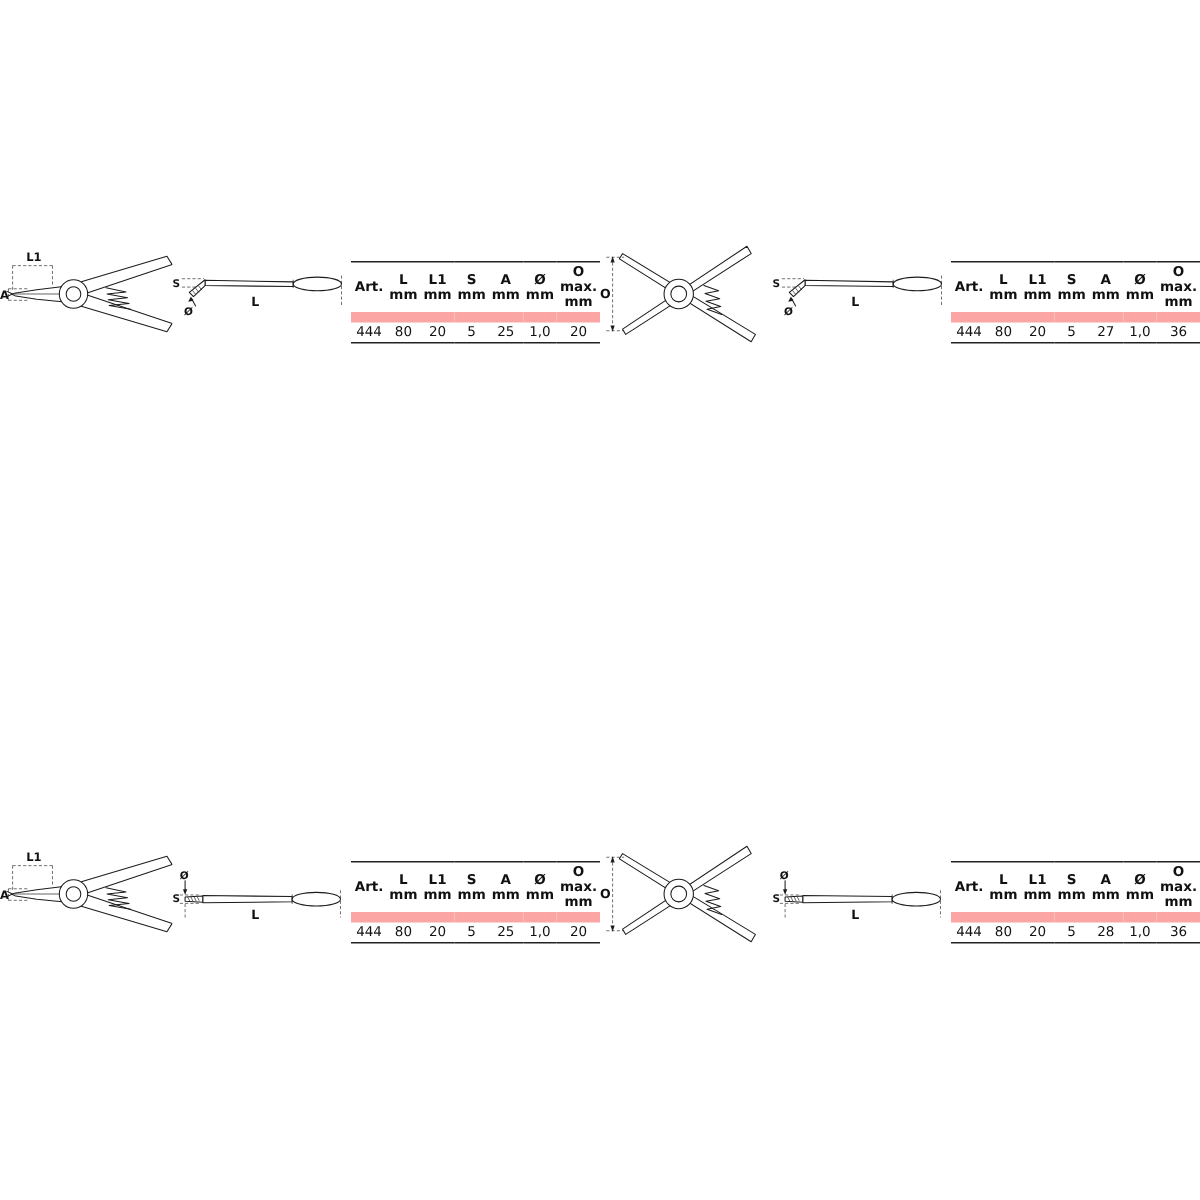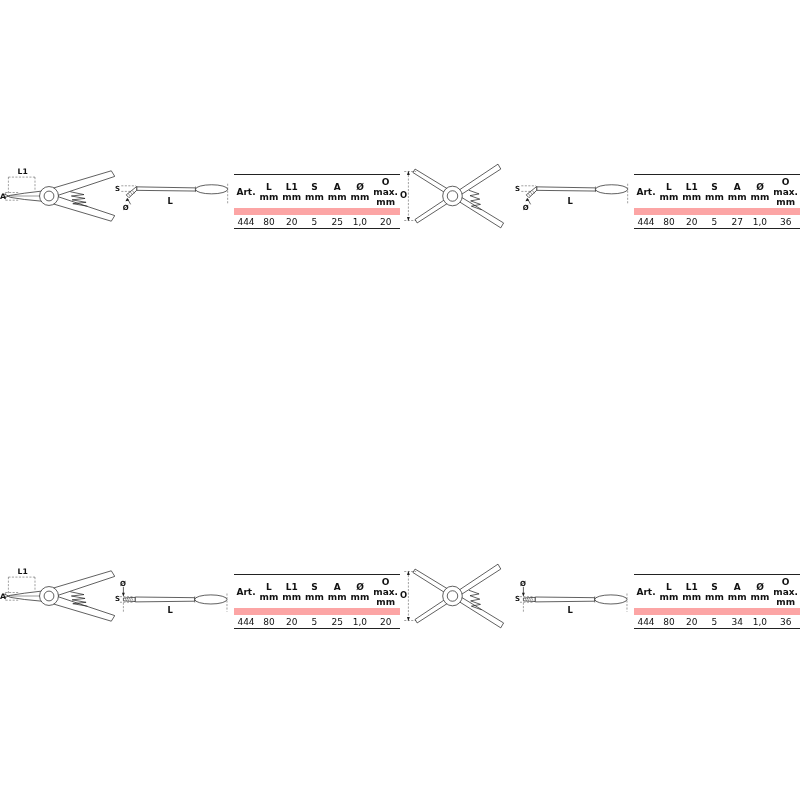--- a/index.html
+++ b/index.html
@@ -242,21 +242,21 @@
           <th>Ø mm</th>
           <th>O max. mm</th>
         </tr>
       </thead>
       <tbody>
         <tr>
           <td>444</td>
           <td>80</td>
           <td>20</td>
           <td>5</td>
-          <td>34</td>
+          <td>28</td>
           <td>1,0</td>
           <td>36</td>
         </tr>
       </tbody>
     </table>
   </section>
 
 </div>
 
 </body></html>

